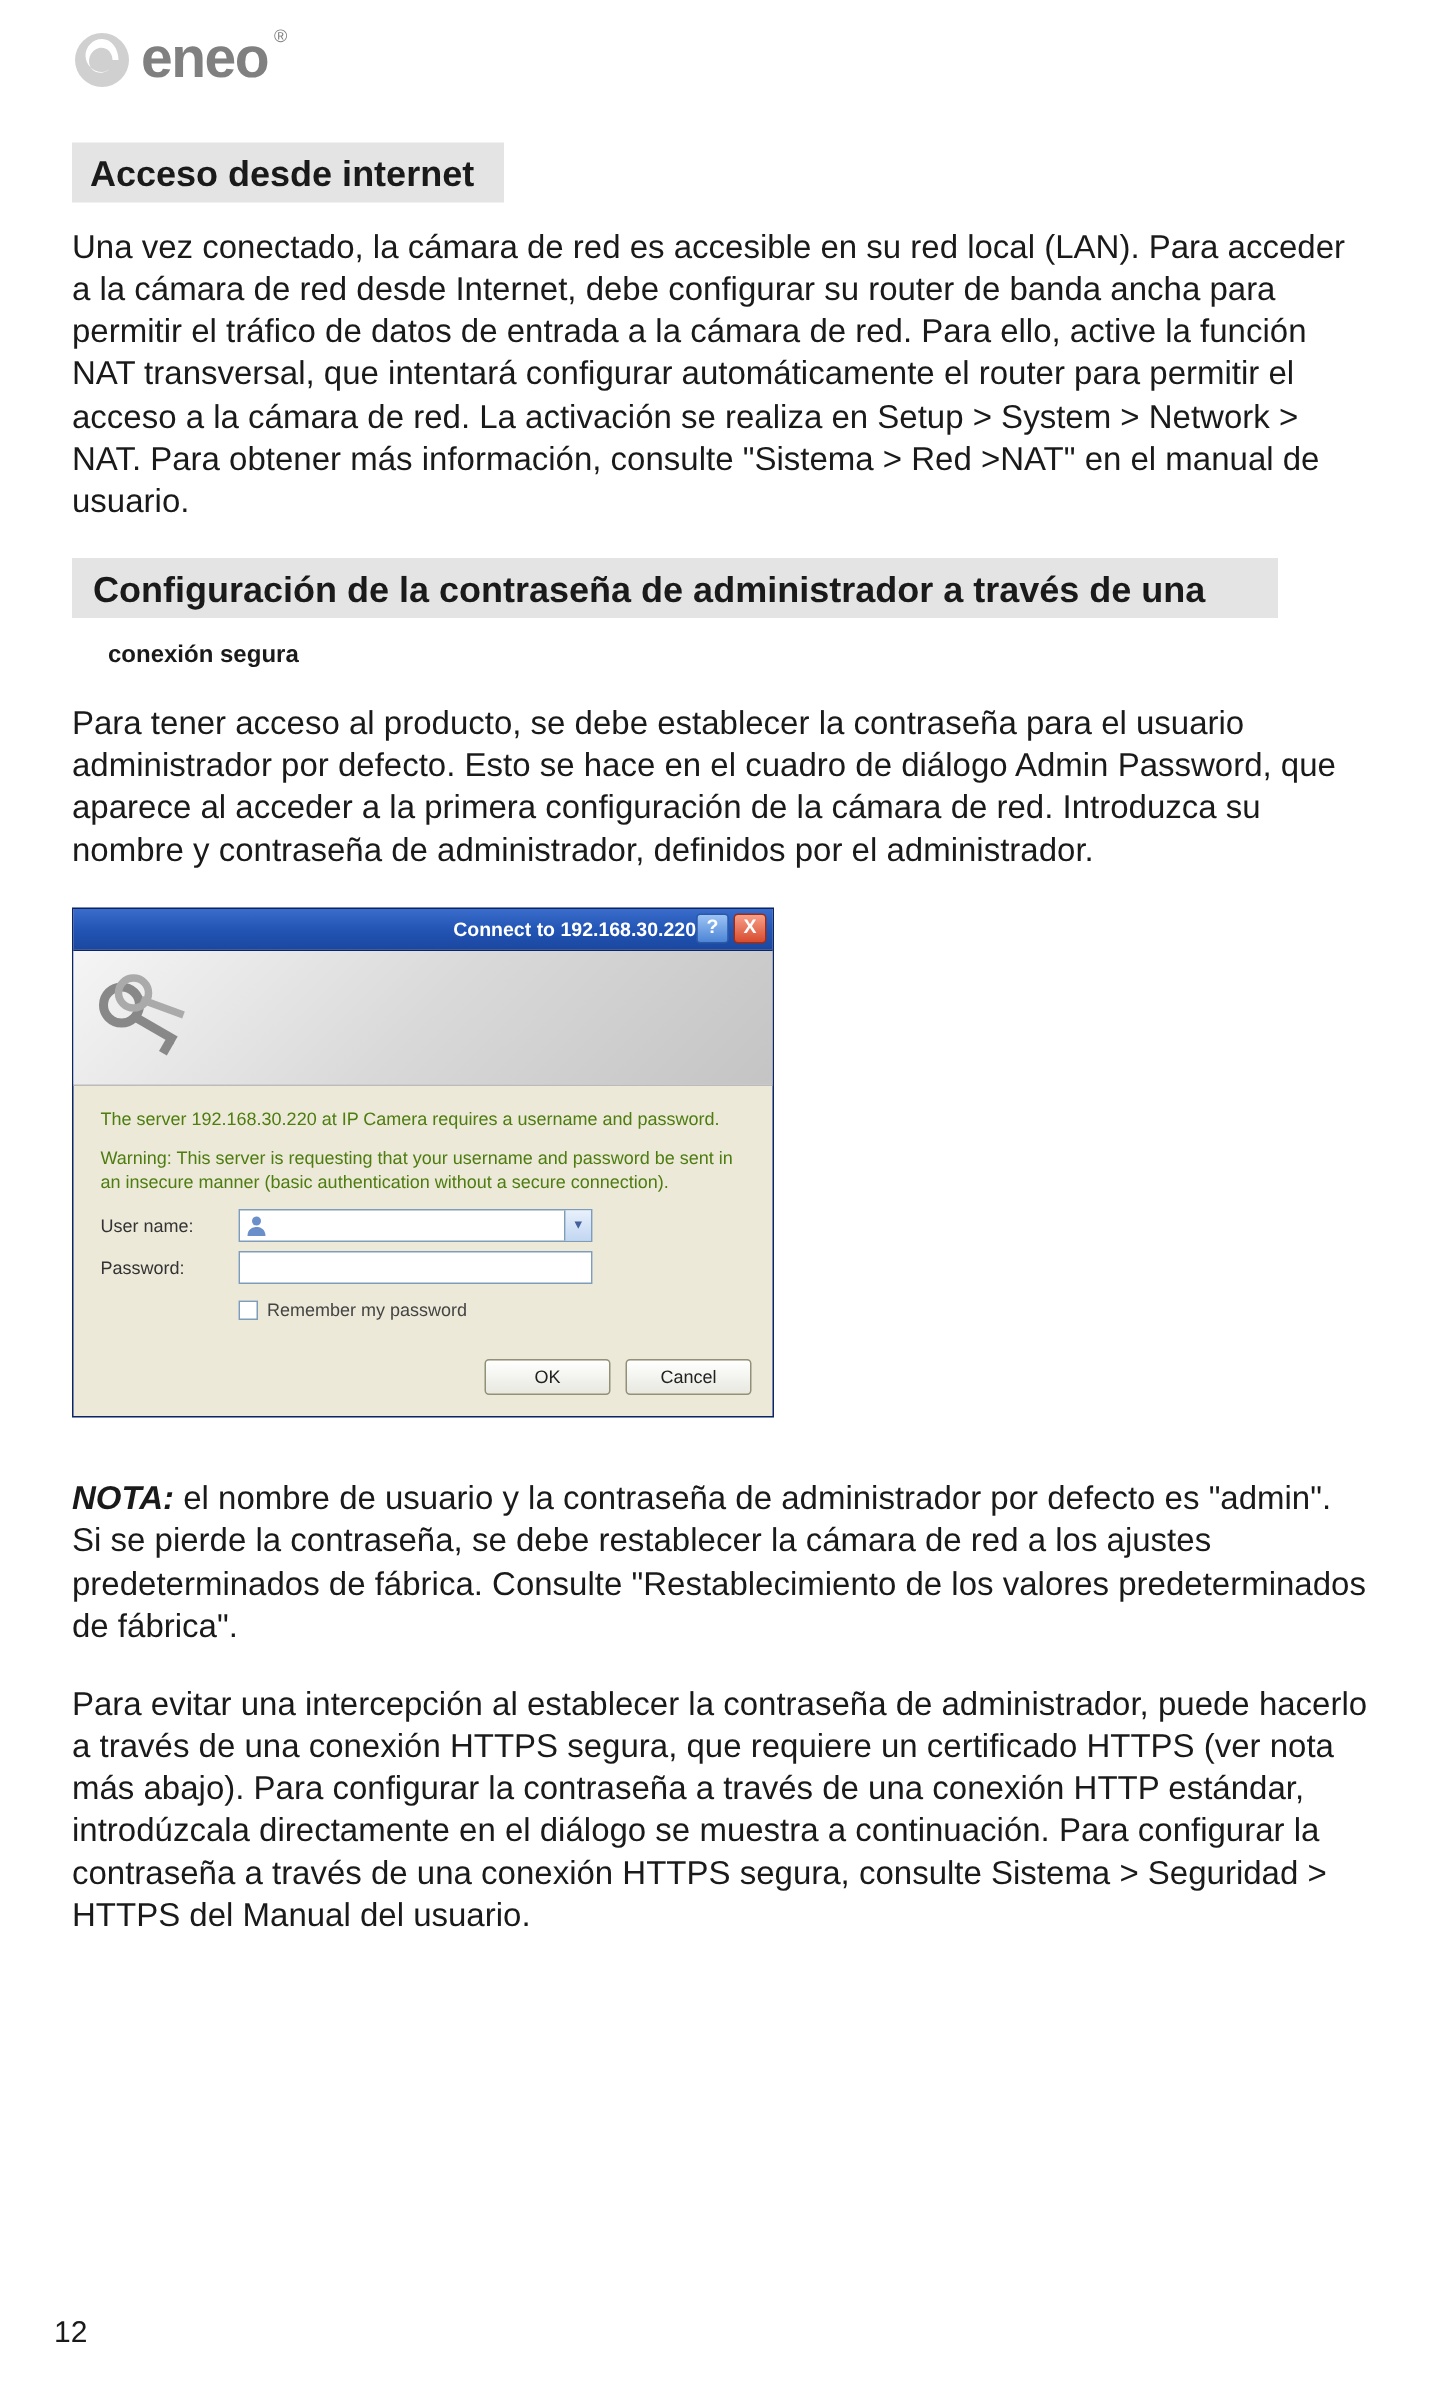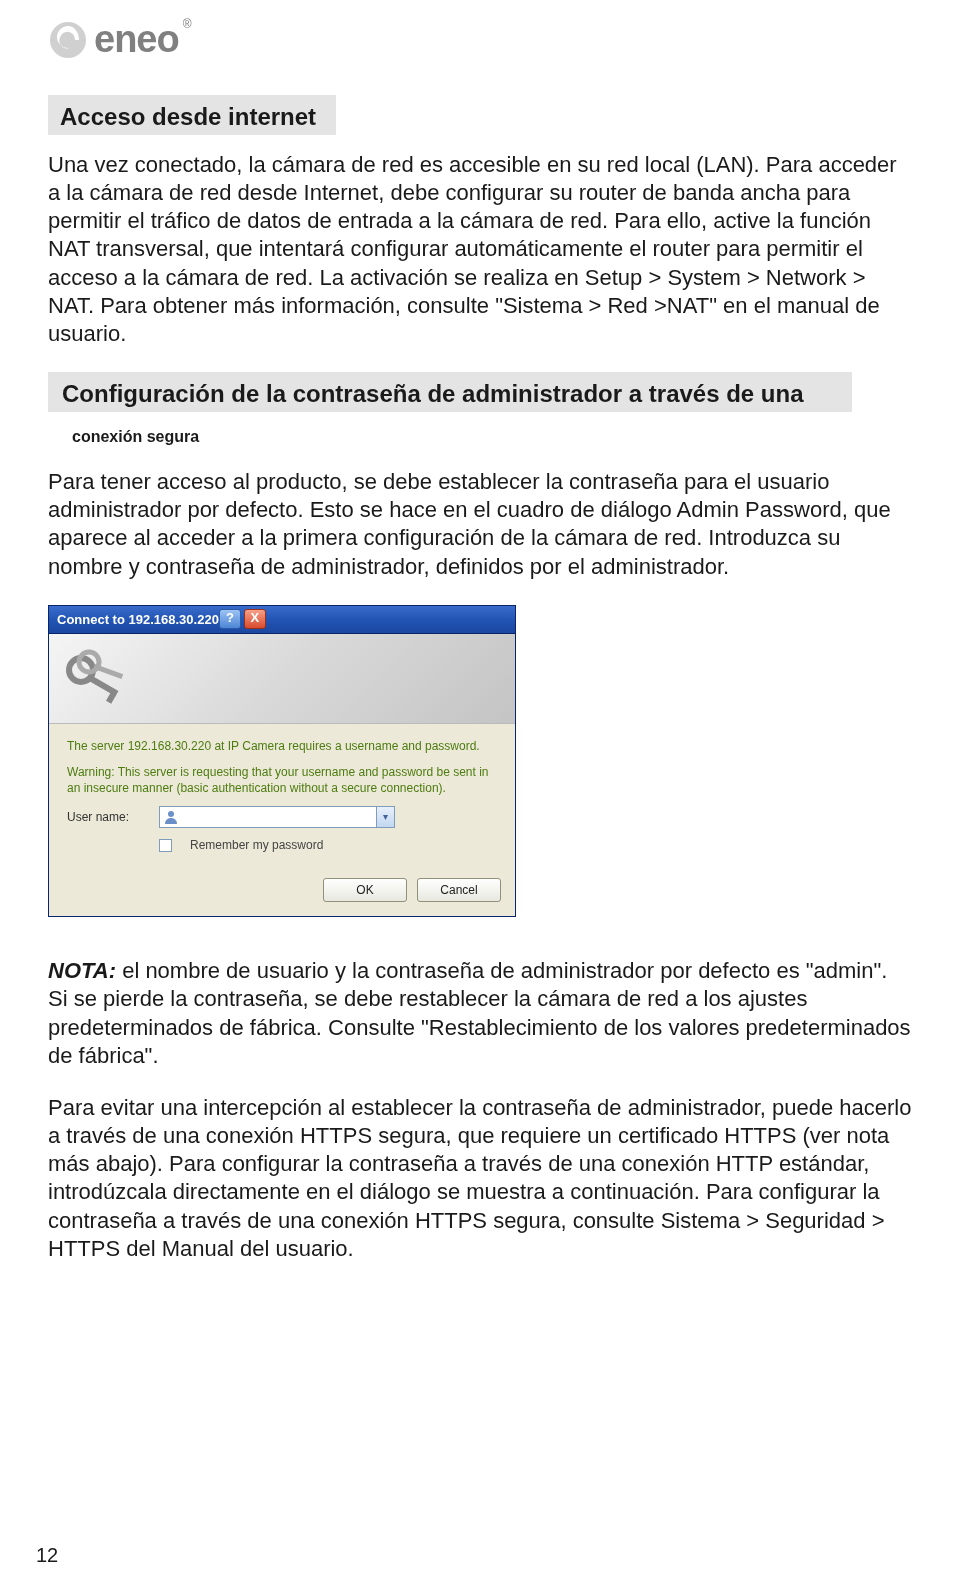--- a/index.html
+++ b/index.html
@@ -76,21 +76,21 @@
     color: #333;
   }
   .titlebar {
     height: 28px;
     background: linear-gradient(to bottom, #3a6ccb 0%, #2355b5 50%, #1a47a0 100%);
     color: #fff;
     display: flex;
     align-items: center;
     padding: 0 4px 0 8px;
     font-weight: 700;
-    justify-content: flex-start;
+    justify-content: flex-end;
     border-bottom: 1px solid #0a246a;
   }
   .titlebar-left {
     display: flex;
     align-items: center;
     gap: 6px;
     font-size: 13px;
   }
   .titlebar-btns { display: flex; gap: 3px; }
   .tb-btn {
@@ -162,21 +162,21 @@
   .user-icon {
     position: absolute;
     left: 4px; top: 3px;
     width: 16px; height: 16px;
   }
   .combo-input { padding-left: 24px; }
   .check-row {
     margin: 10px 0 0 92px;
     display: flex;
     align-items: center;
-    gap: 18px;
+    gap: 6px;
     font-size: 12px;
     color: #444;
   }
   .checkbox {
     width: 13px; height: 13px;
     border: 1px solid #7f9db9;
     background: #fff;
   }
   .dialog-footer {
     display: flex;
@@ -256,20 +256,26 @@
         <div class="form-input-wrap">
           <input class="form-input combo-input" type="text" value="" style="">
           <svg class="user-icon" width="16" height="16" viewBox="0 0 16 16">
             <circle cx="8" cy="5" r="3" fill="#6b8fc9"></circle>
             <path d="M2 15 C2 10 6 9 8 9 C10 9 14 10 14 15 Z" fill="#6b8fc9"></path>
           </svg>
           <div class="combo-arrow">▾</div>
         </div>
       </div>
 
+      <div class="form-row">
+        <div class="form-label">Password:</div>
+        <div class="form-input-wrap">
+          <input class="form-input" type="password" style="">
+        </div>
+      </div>
 
       <div class="check-row">
         <div class="checkbox"></div>
         <span>Remember my password</span>
       </div>
     </div>
     <div class="dialog-footer">
       <div class="dlg-btn">OK</div>
       <div class="dlg-btn">Cancel</div>
     </div>

